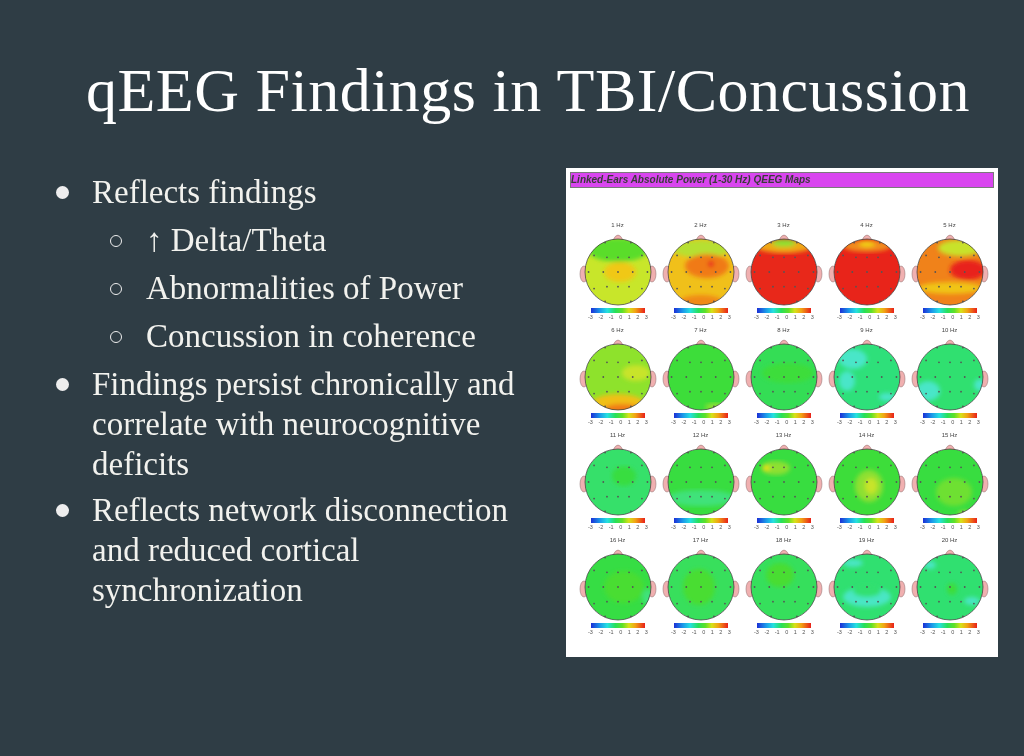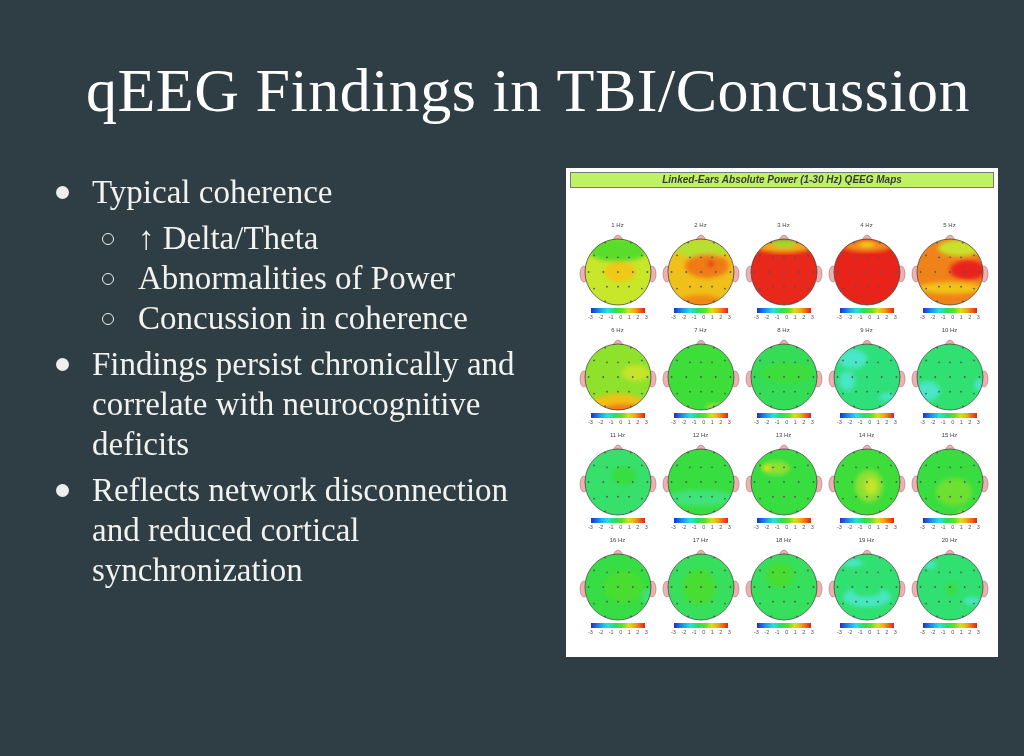--- a/index.html
+++ b/index.html
@@ -20,38 +20,38 @@
   .bullets {
     position:absolute; left:56px; top:172px; width:500px;
     font-family:"Liberation Serif", "DejaVu Serif", serif;
     font-size:33px; line-height:40px; color:#f2f2ee;
   }
   .l1 { position:relative; padding-left:36px; margin:0 0 6px 0; }
   .l1 .dot {
     position:absolute; left:0; top:14px; width:13px; height:13px;
     background:#eeeeee; border-radius:50%;
   }
-  .l2 { position:relative; padding-left:82px; margin:0; }
+  .l2 { position:relative; padding-left:82px; margin:8px; }
   .l2 .ring {
     position:absolute; left:46px; top:15px; width:10px; height:10px;
     border:1.5px solid #eeeeee; border-radius:50%;
   }
   .sub { margin:0 0 6px 0; }
 
   .panel {
     position:absolute; left:566px; top:168px; width:432px; height:489px;
     background:#ffffff;
   }
   .panel-title {
     position:absolute; left:4px; top:4px; width:424px; height:16px;
-    background:#bef264; border:1px solid #7a7a7a;
+    background:#d946ef; border:1px solid #7a7a7a;
     box-sizing:border-box;
     font-family:"Liberation Sans", "DejaVu Sans", sans-serif;
     font-weight:bold; font-style:italic; font-size:10px; line-height:14px;
-    text-align:center; color:#3a3a3a;
+    color:#3a3a3a;
   }
   .grid {
     position:absolute; left:10px; top:54px; width:415px;
     display:grid; grid-template-columns:repeat(5, 83px); grid-auto-rows:105px;
   }
   .cell { position:relative; width:83px; height:105px; }
   .cell-label {
     position:absolute; left:0; top:0; width:83px; text-align:center;
     font-family:"Liberation Sans", "DejaVu Sans", sans-serif;
     font-size:6px; color:#444;
@@ -69,21 +69,21 @@
   }
 </style>
 </head>
 <body>
 
 <div class="title">qEEG Findings in TBI/Concussion</div>
 
 <div class="bullets">
   <div class="l1">
     <span class="dot"></span>
-    <span>Typical coherence</span>
+    <span>Reflects findings</span>
   </div>
   <div class="sub">
     <div class="l2">
       <span class="ring"></span>
       <span>↑ Delta/Theta</span>
     </div>
     <div class="l2">
       <span class="ring"></span>
       <span>Abnormalities of Power</span>
     </div>

